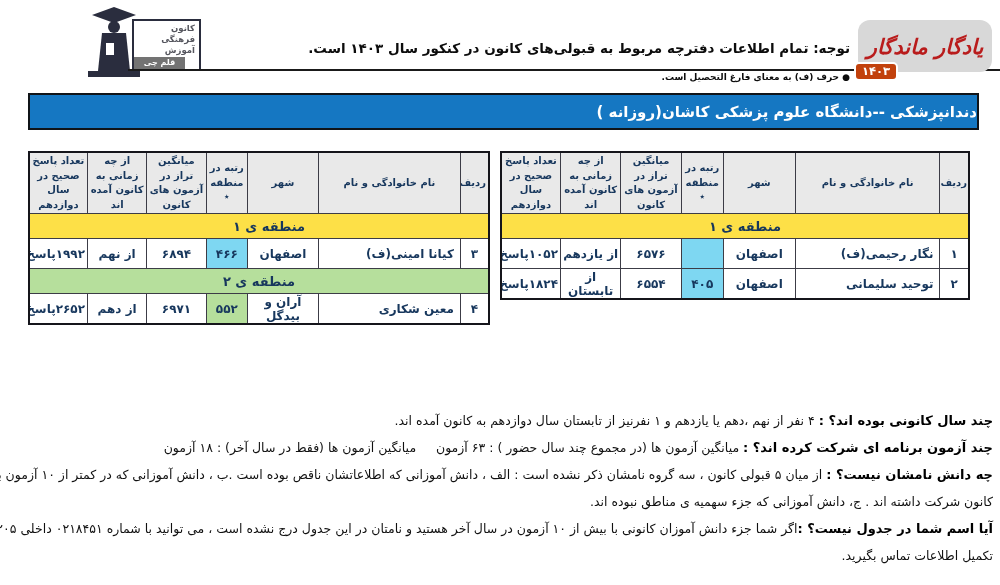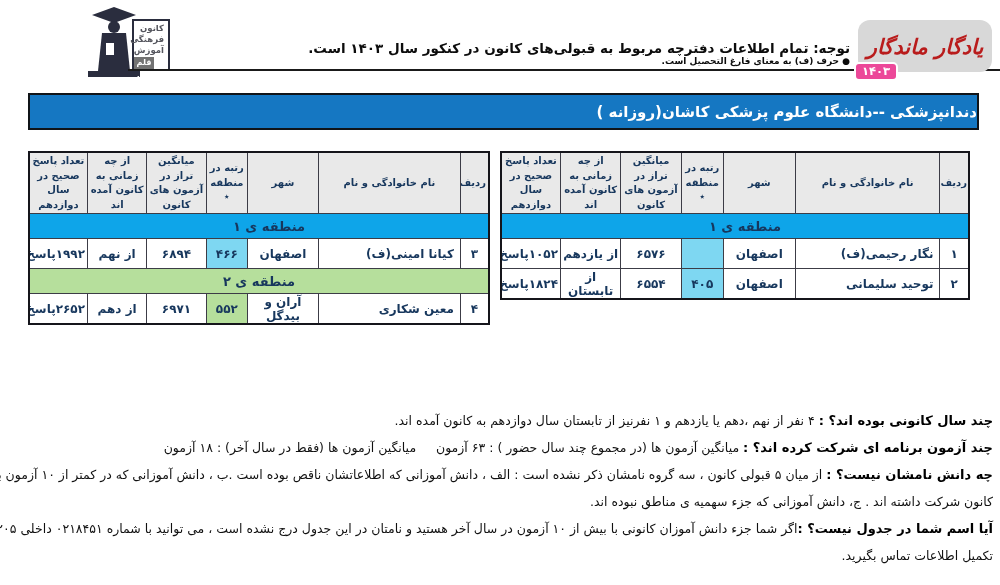--- a/index.html
+++ b/index.html
@@ -5,43 +5,43 @@
   html,body{margin:0;padding:0;}
   body{
     width:1000px;height:585px;position:relative;background:#ffffff;
     font-family:"DejaVu Sans","Liberation Sans",sans-serif;
     overflow:hidden;
   }
   
   .kanoon-logo{position:absolute;left:84px;top:3px;width:120px;height:76px;}
   .kanoon-logo svg{position:absolute;left:0;top:0;}
   .kanoon-board{
-    position:absolute;left:48px;top:16px;width:38px;height:52px;
+    position:absolute;left:48px;top:16px;width:69px;height:52px;
     background:#fff;border:2px solid #2a2d3e;box-sizing:border-box;
     direction:rtl;text-align:right;padding:2px 4px 0 0;
   }
   .kanoon-board .bline{font-size:8.5px;font-weight:bold;color:#55565e;line-height:11px;}
   .kanoon-brand{
     position:absolute;left:0;bottom:0;right:14px;height:12px;background:#737373;
     color:#fff;font-size:8px;font-weight:bold;text-align:center;line-height:12px;direction:rtl;
   }
   .notice{position:absolute;right:150px;top:40px;text-align:right;direction:rtl;color:#0c0c0c;}
   .notice .l1{font-size:13.5px;font-weight:bold;}
-  .notice .l2{font-size:9px;font-weight:bold;margin-top:0;}
+  .notice .l2{font-size:9px;font-weight:bold;margin-top:16px;}
   .hrule{position:absolute;top:69px;left:128px;right:0;height:2px;background:#1a1a1a;}
   .yadegar{
     position:absolute;right:8px;top:20px;width:134px;height:52px;background:#d8d8d8;
     border-radius:12px;display:flex;align-items:center;justify-content:center;
   }
   .yadegar .word{
     font-family:"DejaVu Serif","Liberation Serif",serif;
     font-size:21px;font-weight:bold;font-style:italic;color:#b91c1c;direction:rtl;white-space:nowrap;
   }
   .yadegar-badge{
-    position:absolute;left:-4px;bottom:-9px;background:#ec4899;border:2px solid #fff;
+    position:absolute;left:-4px;bottom:-9px;background:#c2410c;border:2px solid #fff;
     border-radius:5px;color:#fff;font-size:11.5px;font-weight:bold;padding:0 6px;line-height:15px;
   }
   
   .titlebar{
     position:absolute;left:28px;top:93px;width:951px;height:37px;box-sizing:border-box;
     background:#1577c2;border:2px solid #101418;color:#fff;
     display:flex;align-items:center;justify-content:flex-start;
     font-size:15px;font-weight:bold;direction:rtl;
   }
   
@@ -52,21 +52,21 @@
   #tblRight{left:500px;width:470px;}
   #tblLeft{left:28px;width:462px;}
   table.res th,table.res td{border:1px solid #3c3c46;overflow:hidden;}
   table.res th{
     background:#e9e9e9;color:#17375d;font-size:10px;font-weight:bold;
     height:48px;padding:1px 2px;line-height:1.45;text-align:center;
   }
   tr.band td{
     height:24px;font-size:13px;font-weight:bold;color:#17375d;text-align:center;padding:0;
   }
-  tr.band.b1 td{background:#0ea5e9;padding-left:20px;}
+  tr.band.b1 td{background:#fde047;padding-left:20px;}
   tr.band.b2 td{background:#b6df9c;}
   tr.drow td{
     height:29px;font-size:12px;font-weight:bold;color:#17375d;text-align:center;padding:0 2px;
   }
   tr.drow td.name{text-align:right;padding-right:6px;}
   td.rank.r1{background:#7ed7f2;}
   td.rank.r2{background:#b6df9c;}
   
   .footer{
     position:absolute;left:6px;right:7px;top:407px;direction:rtl;text-align:right;color:#111;

